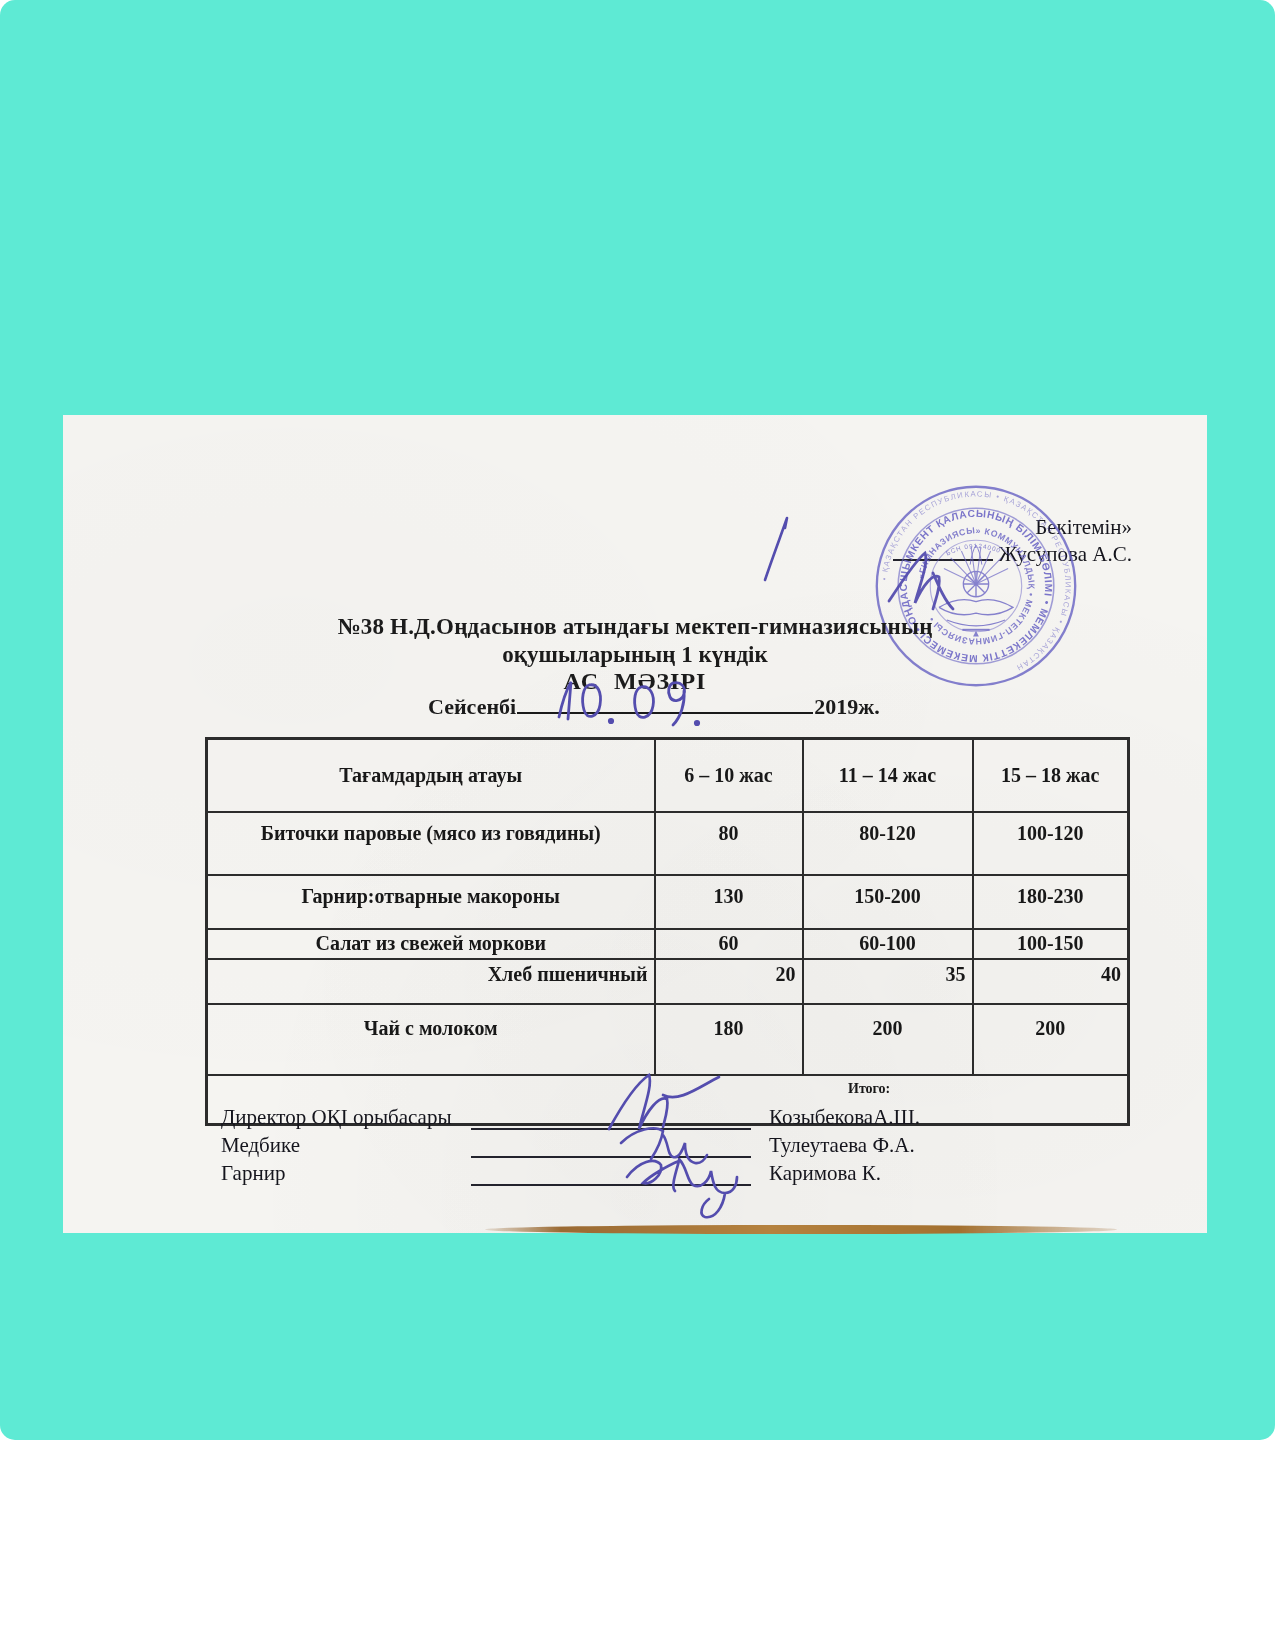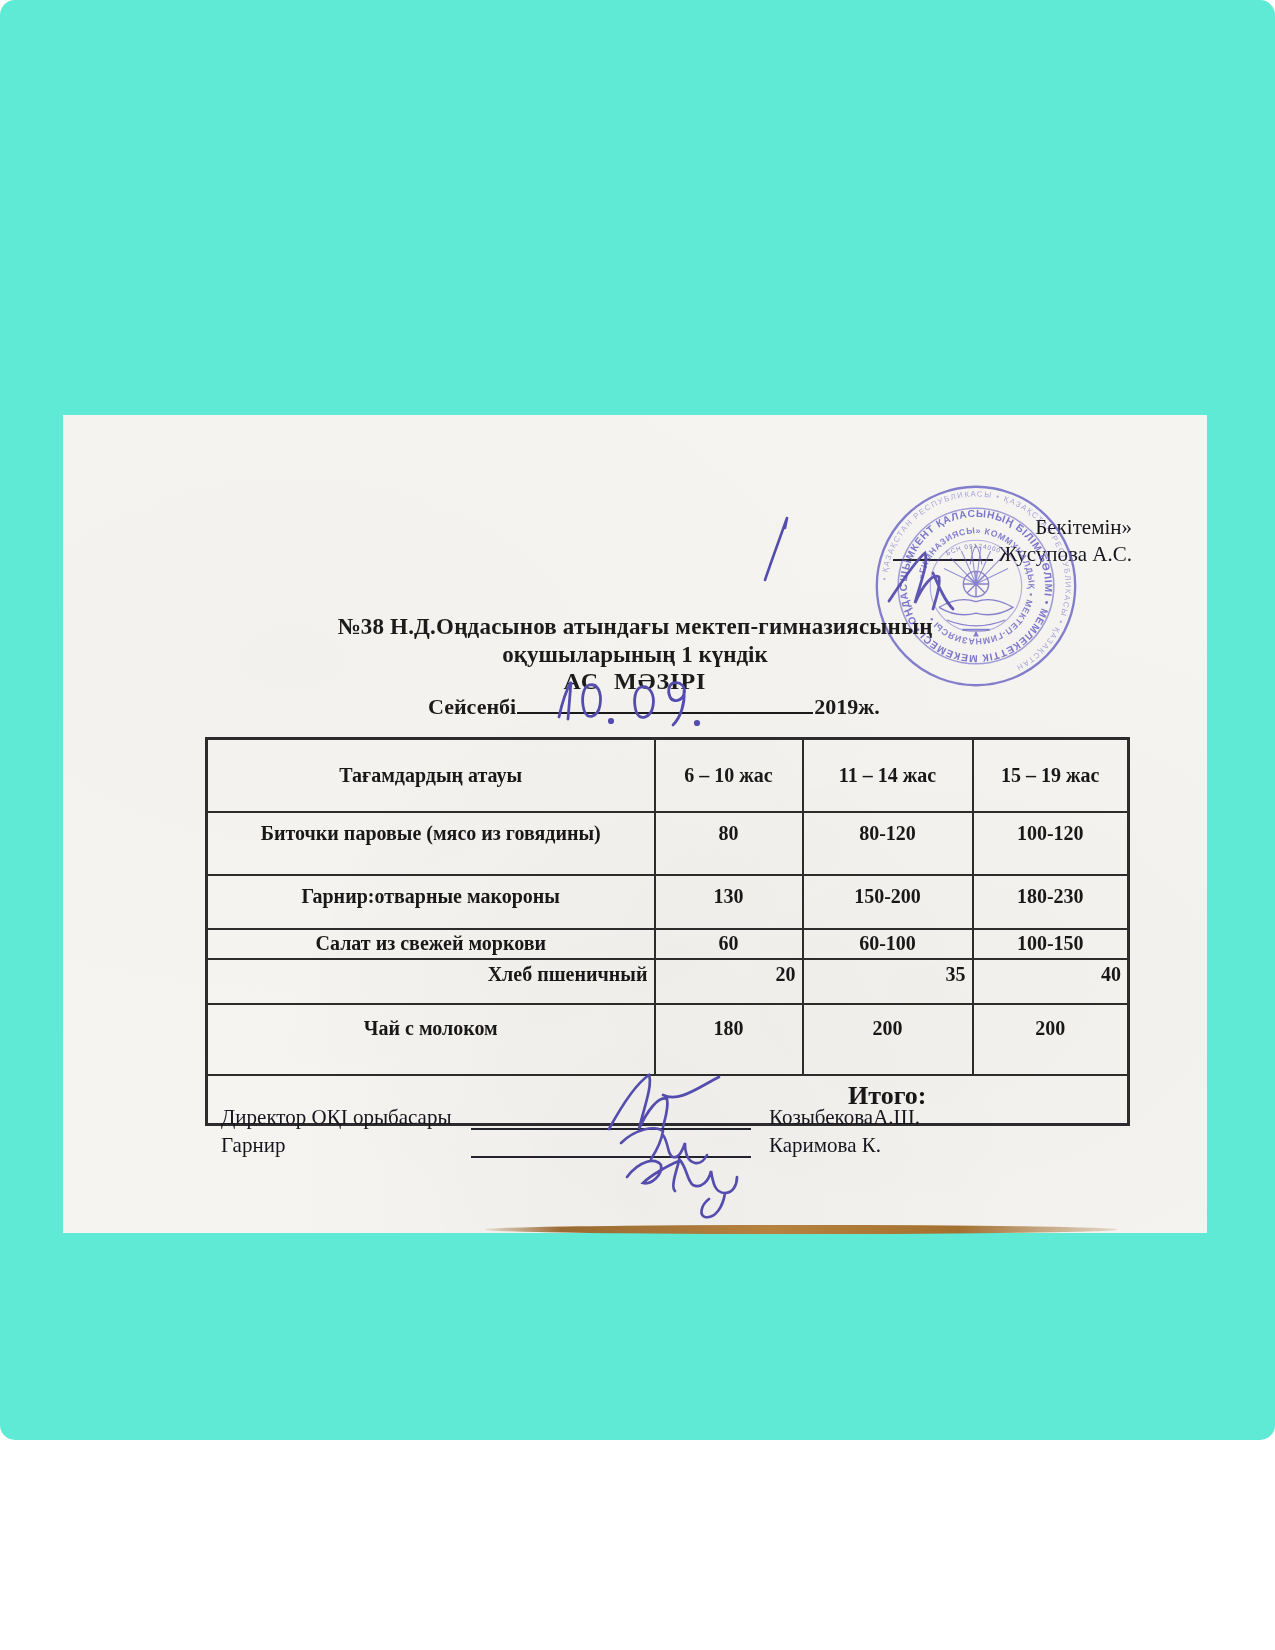--- a/index.html
+++ b/index.html
@@ -28,21 +28,21 @@
   table.menu{position:absolute;left:142px;top:322px;width:922px;border-collapse:collapse;table-layout:fixed;
              font-weight:bold;font-size:20px;color:#181818;}
   table.menu td,table.menu th{border:2px solid #2c2c2c;padding:0 6px;vertical-align:top;text-align:center;}
   table.menu{border:3px solid #2c2c2c;}
   tr.hrow th{height:71px;vertical-align:middle;font-size:20px;}
   tr.r0 td{height:52px;padding-top:9px;}
   tr.r1 td{height:43px;padding-top:9px;}
   tr.r2 td{height:26px;padding-top:2px;}
   tr.r3 td{height:40px;padding-top:3px;text-align:right;}
   tr.r4 td{height:57px;padding-top:12px;}
-  tr.frow td{height:42px;text-align:left;padding-left:640px;padding-top:5px;font-size:26px;}
+  tr.frow td{height:42px;text-align:left;padding-left:640px;padding-top:5px;font-size:14px;}
   
   .sigblock{position:absolute;left:142px;top:687px;font-size:21px;color:#15151d;}
   .sigrow{display:flex;align-items:flex-end;height:28px;white-space:nowrap;margin-left:16px;}
   .sigrow .lbl{width:250px;}
   .sigrow .line{width:280px;border-bottom:2px solid #23232d;height:20px;}
   .sigrow .nm{margin-left:18px;}
   .inksvg{position:absolute;z-index:6;}
   
   .curl{position:absolute;left:422px;top:810px;width:632px;height:9px;border-radius:50%;
         background:linear-gradient(90deg,rgba(150,100,50,0.15),#9a6a33 12%,#b5823f 45%,#a3702f 75%,rgba(160,110,60,0.2));
@@ -127,21 +127,21 @@
           <col style="width:448px">
           <col style="width:148px">
           <col style="width:170px">
           <col style="width:156px">
         </colgroup>
       <tbody>
       <tr class="hrow">
         <th>Тағамдардың атауы</th>
         <th>6 – 10 жас</th>
         <th>11 – 14 жас</th>
-        <th>15 – 19 жас</th>
+        <th>15 – 18 жас</th>
       </tr>
       <tr class="r0">
         <td>Биточки паровые (мясо из говядины)</td>
         <td>80</td>
         <td>80-120</td>
         <td>100-120</td>
       </tr>
       <tr class="r1">
         <td>Гарнир:отварные макороны</td>
         <td>130</td>
@@ -172,20 +172,25 @@
       </tbody>
     </table>
 
     <div class="sigblock">
       <div class="sigrow">
         <span class="lbl">Директор ОҚІ  орыбасары</span>
         <span class="line"></span>
         <span class="nm">КозыбековаА.Ш.</span>
       </div>
       <div class="sigrow">
+        <span class="lbl">Медбике</span>
+        <span class="line"></span>
+        <span class="nm">Тулеутаева  Ф.А.</span>
+      </div>
+      <div class="sigrow">
         <span class="lbl">Гарнир</span>
         <span class="line"></span>
         <span class="nm">Каримова К.</span>
       </div>
     </div>
 
     <svg class="inksvg" style="left:516px;top:652px;" width="190" height="70">
       <path d="M30,62 C42,40 58,16 70,8 C74,18 64,44 60,62 C68,44 80,28 88,32 C90,40 86,52 84,60 M84,28 C100,36 120,20 140,10" stroke="#544dae" stroke-width="2.7" fill="none" stroke-linecap="round"></path>
     </svg>
     <svg class="inksvg" style="left:548px;top:700px;" width="130" height="55">

